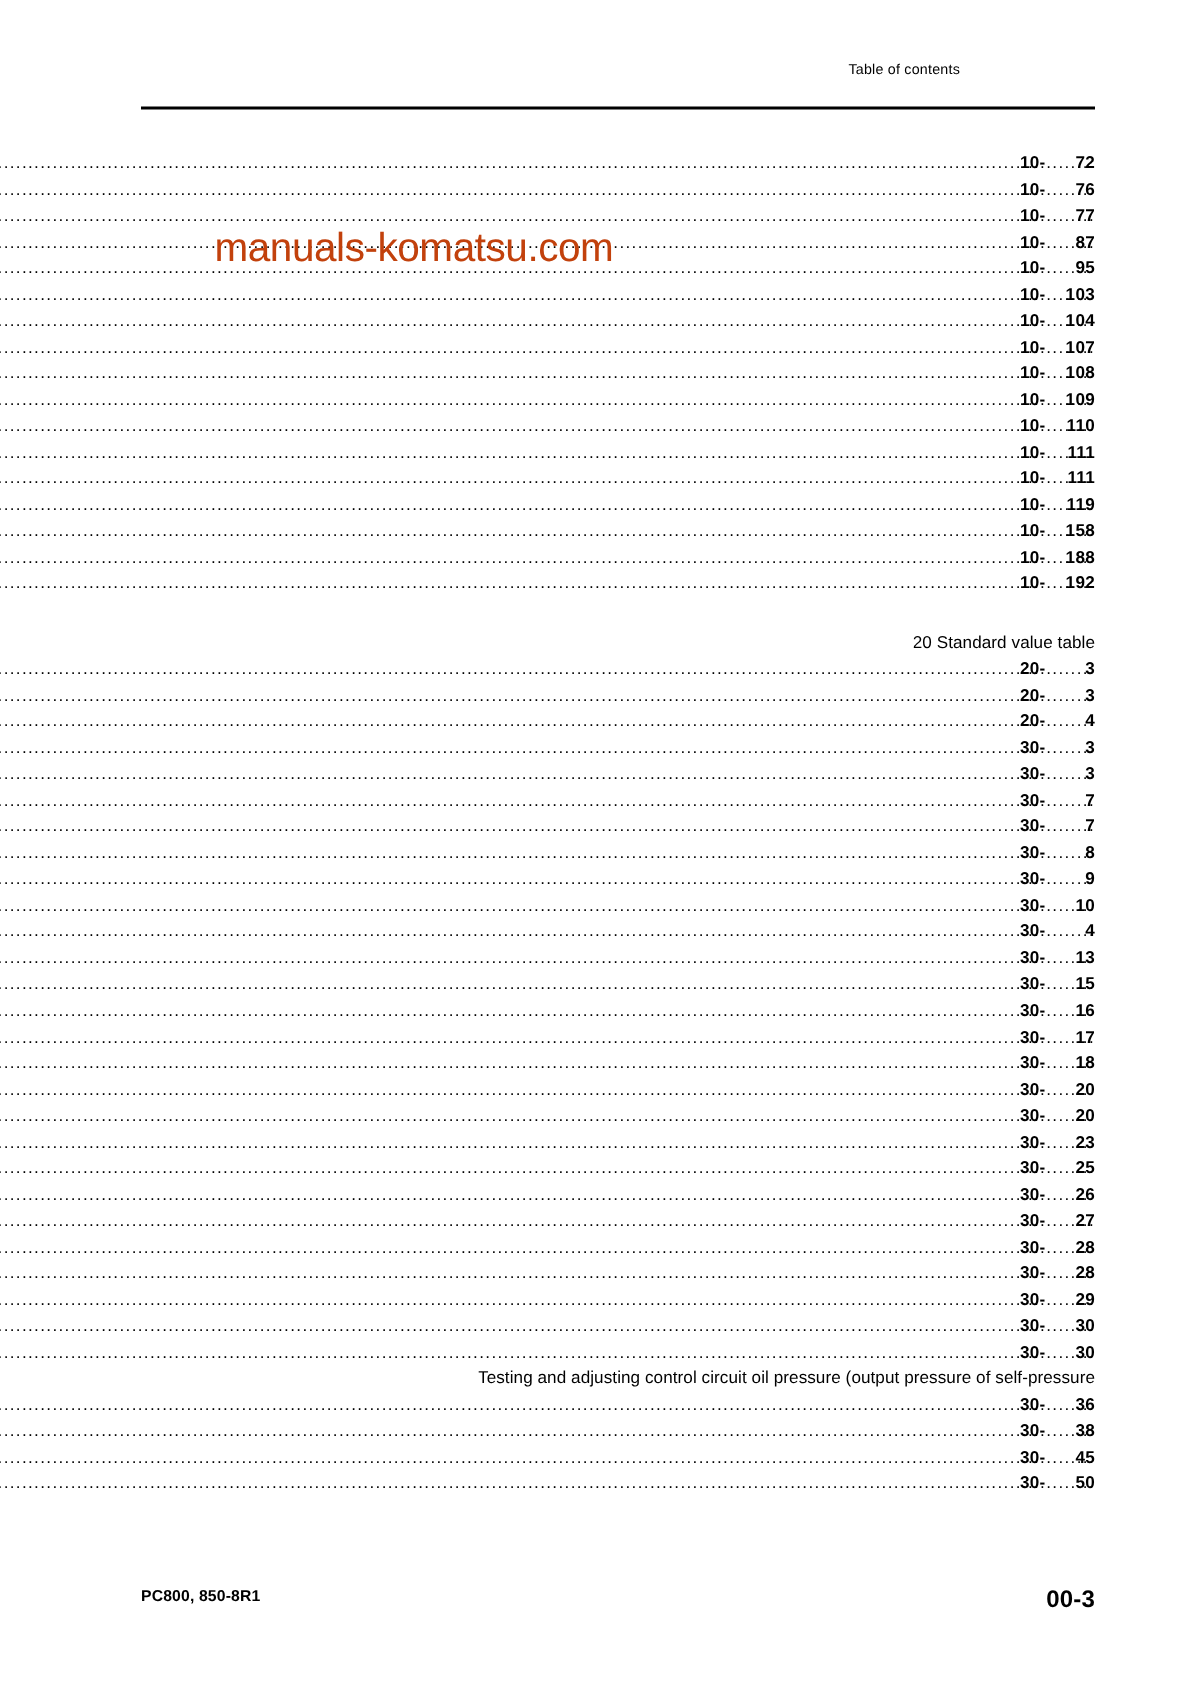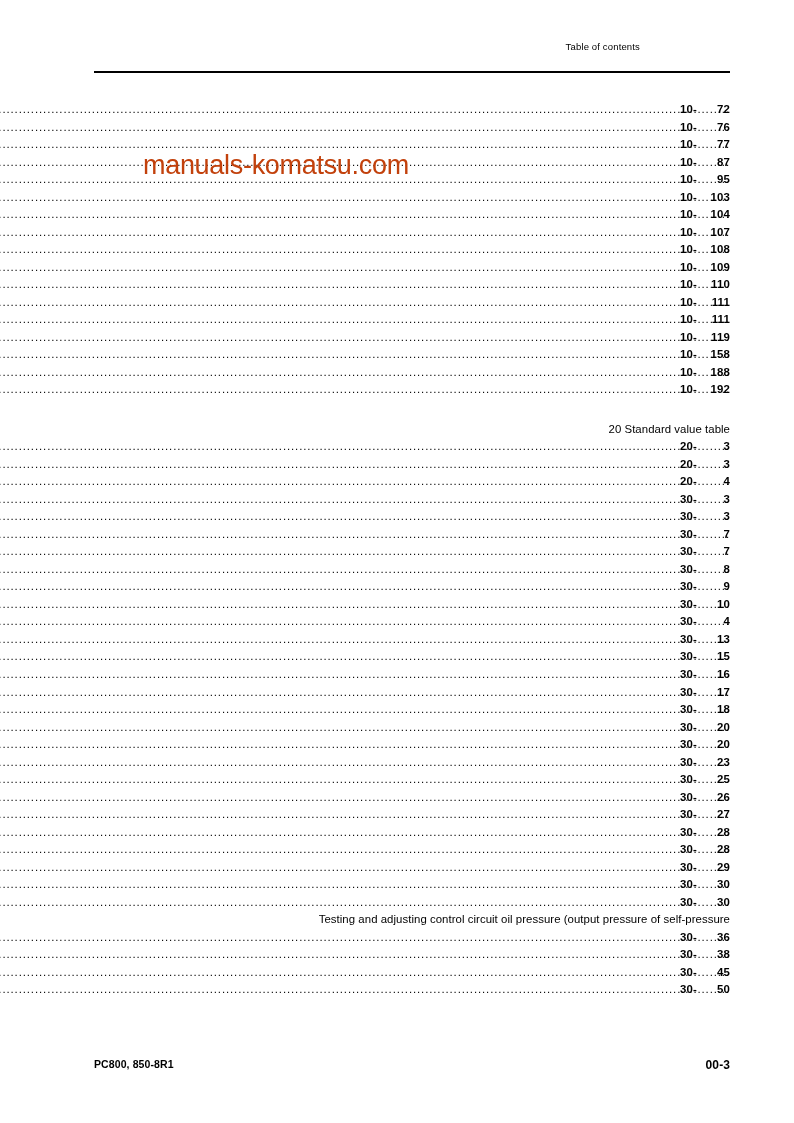--- a/index.html
+++ b/index.html
@@ -147,21 +147,21 @@
     left: 94px;
     top: 0;
     font-size: 10.5px;
     font-weight: bold;
     letter-spacing: 0.1px;
   }
   #footer-right {
     position: absolute;
     right: 64px;
     top: 0;
-    font-size: 12px;
+    font-size: 16px;
     font-weight: bold;
     letter-spacing: 0.1px;
   }
 </style>
 </head>
 <body>
 
 <div id="header-area">
   <div id="header-title">Table of contents</div>
   <div id="header-rule"></div>

